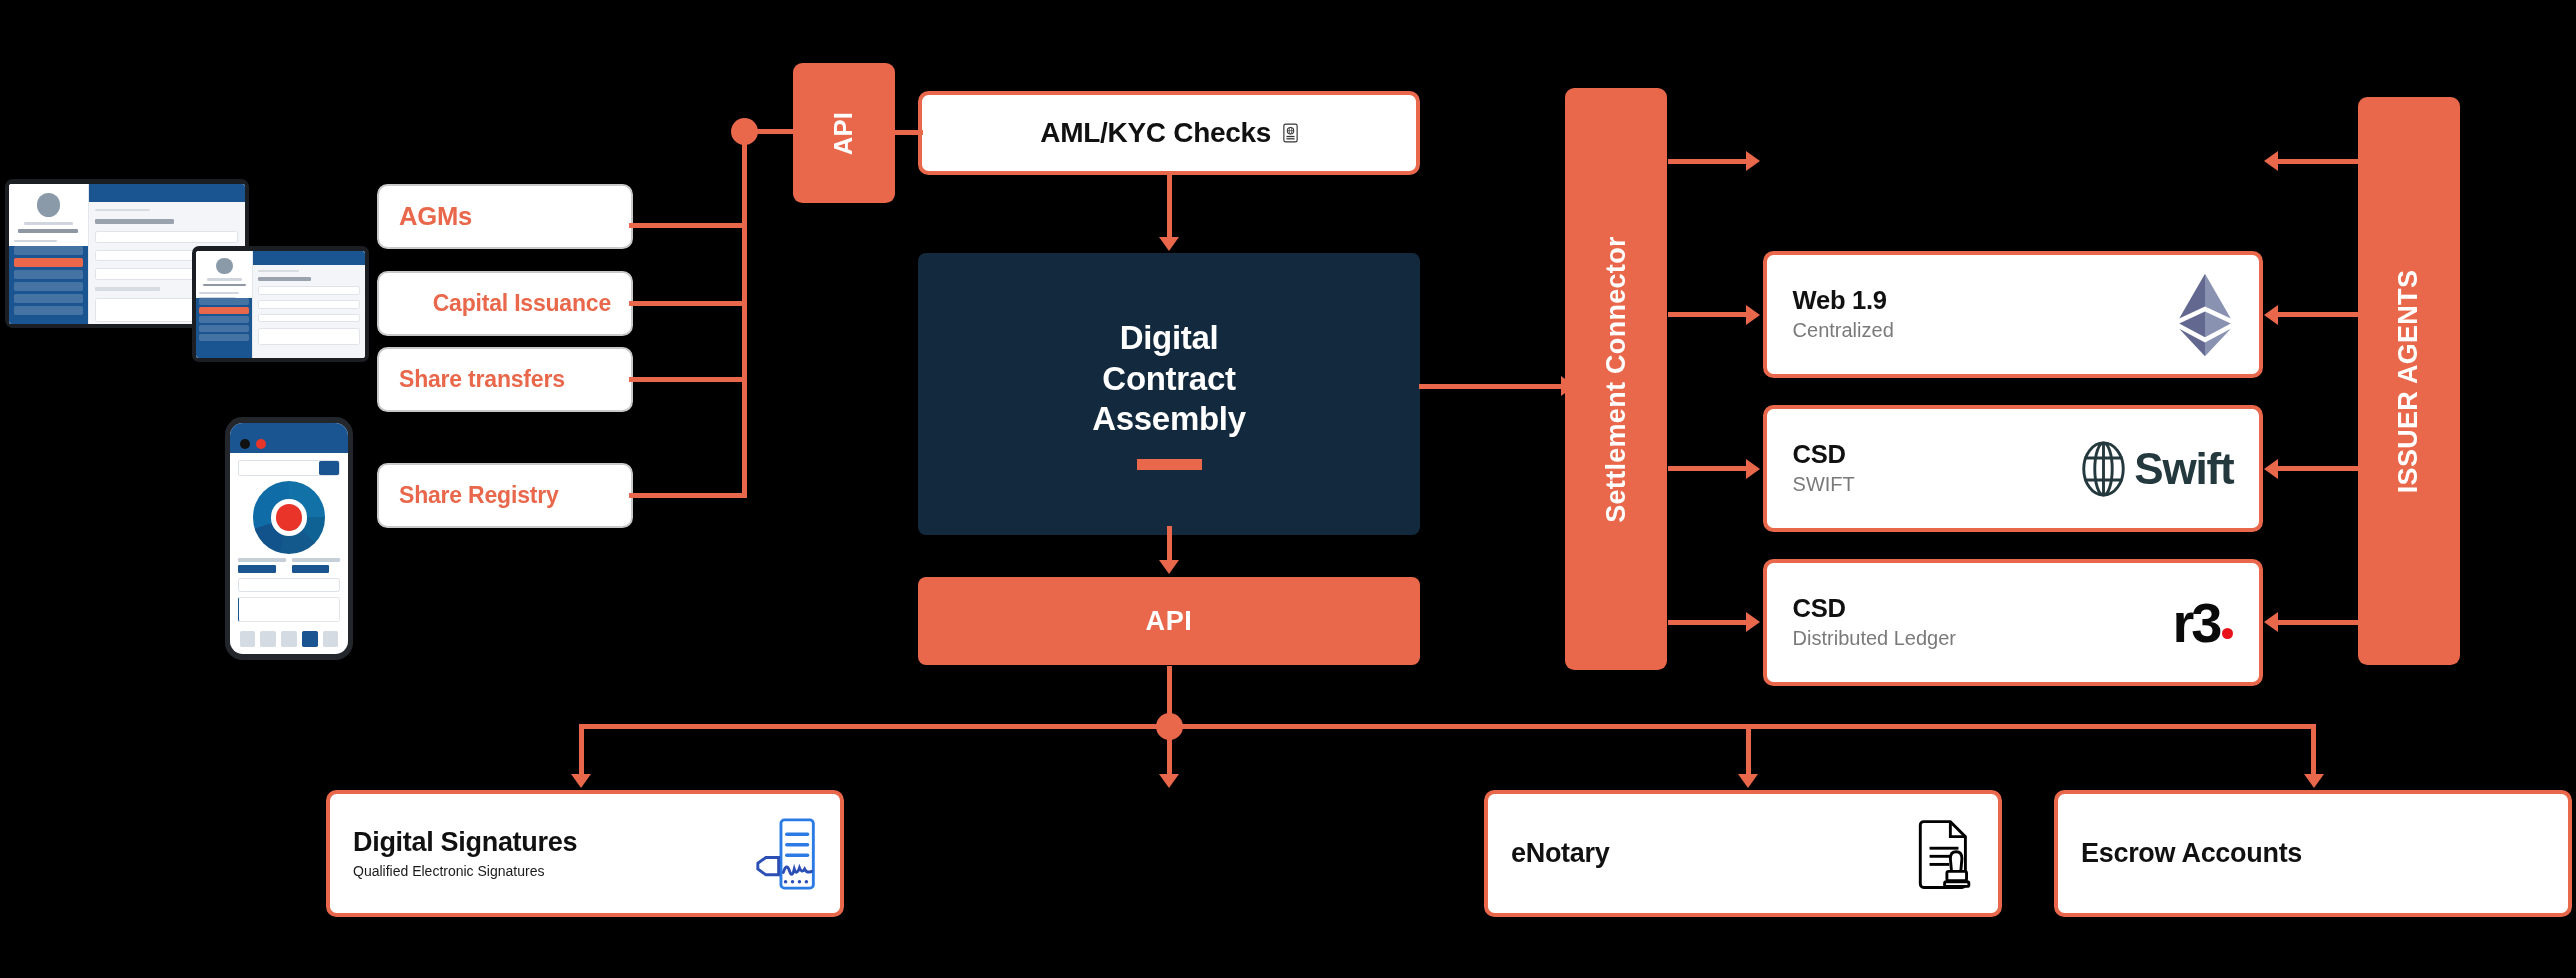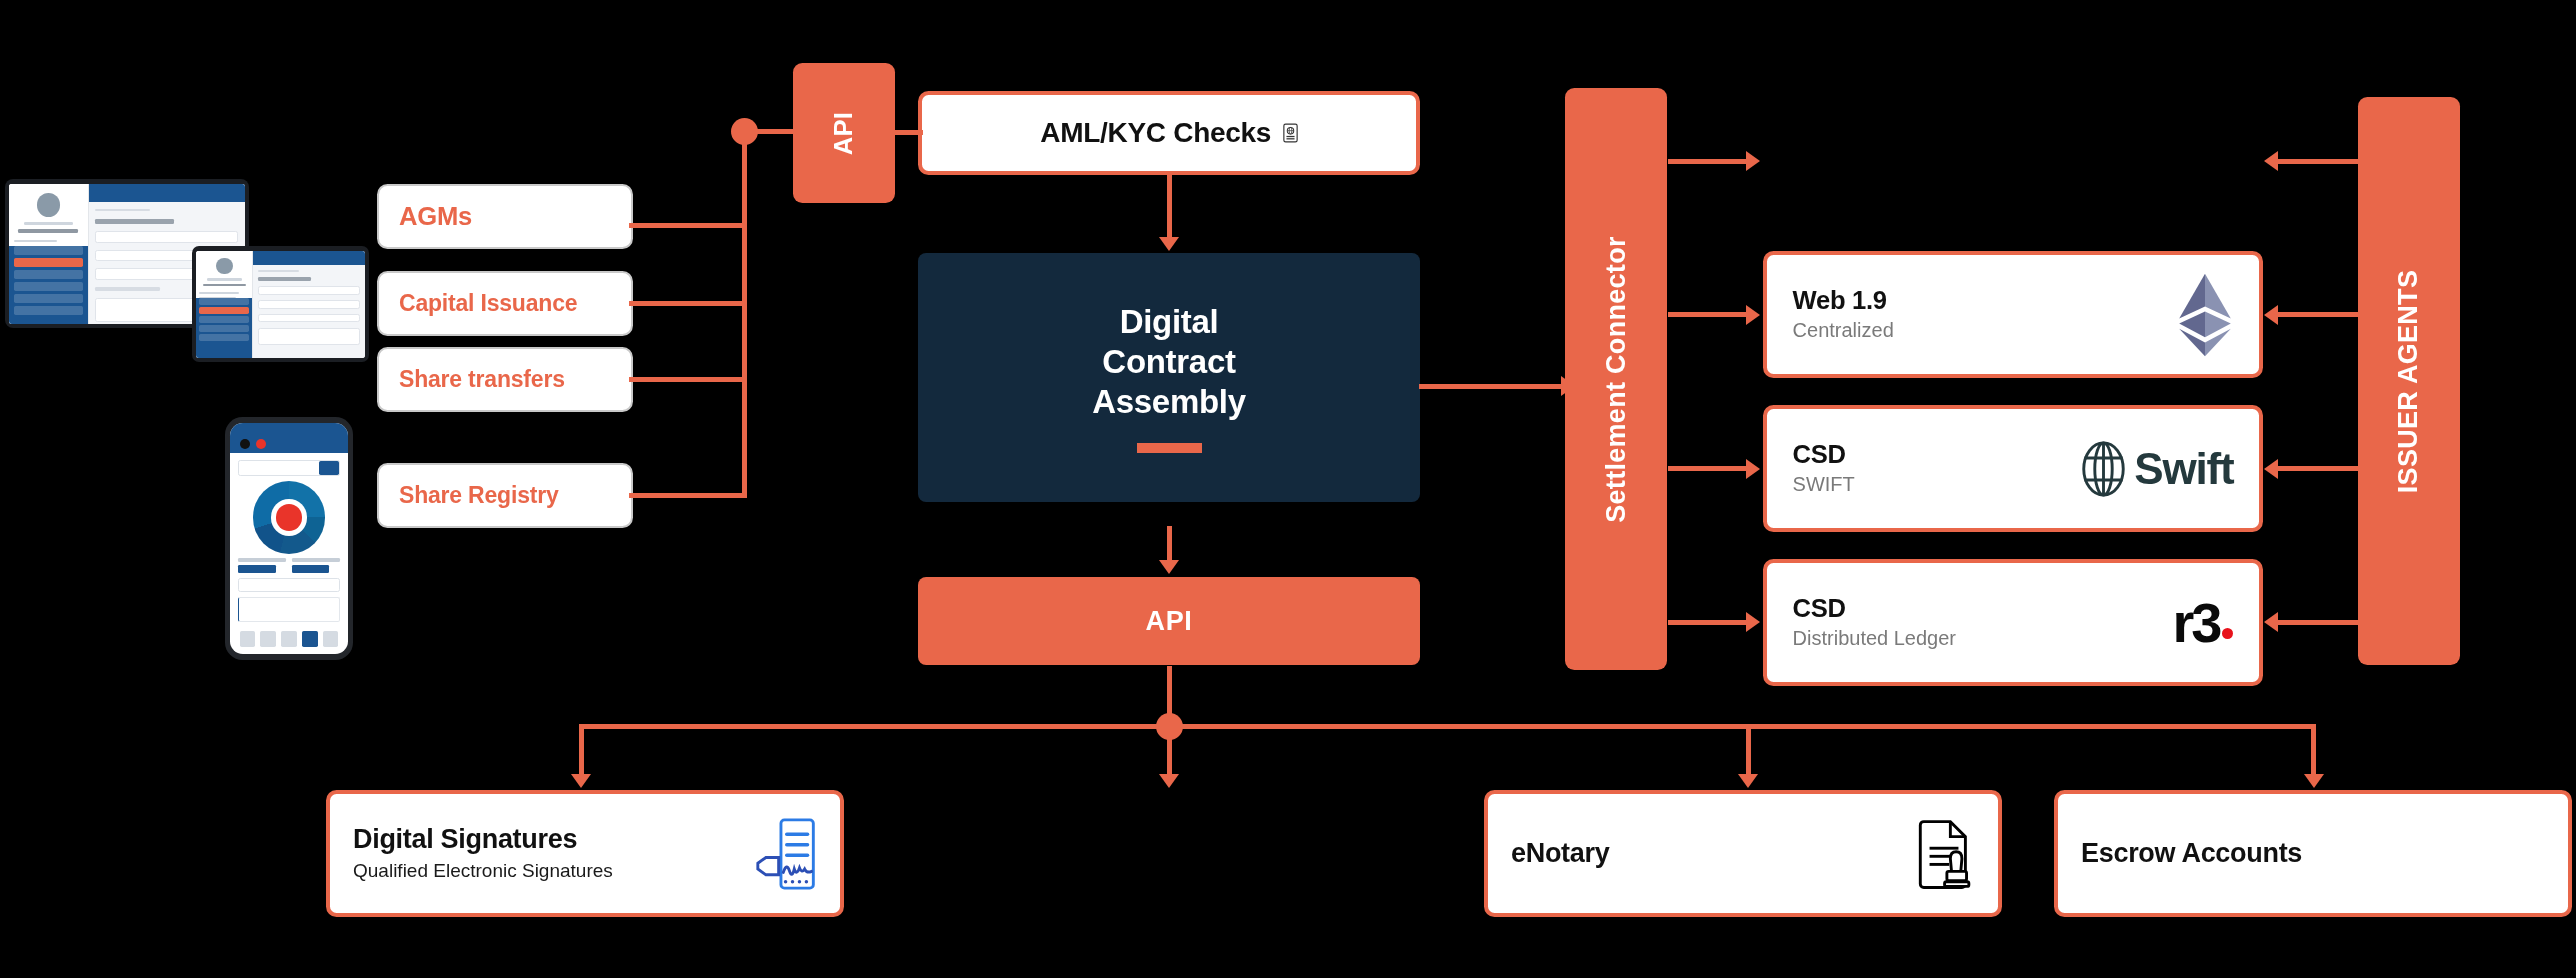--- a/index.html
+++ b/index.html
@@ -293,21 +293,21 @@
         </div>
       </div>
     </div>
   </div>
 
   <div class="card grey-outline" style="left:377px; top:184px; width:256px; height:65px; padding:0 20px;">
     <div class="title-or" style="font-size:25.6px;">AGMs</div>
   </div>
 
   <div class="card grey-outline" style="left:377px; top:271px; width:256px; height:65px; padding:0 20px;">
-    <div class="title-or" style="font-size:23px;">Capital Issuance</div>
+    <div class="title-or" style="font-size:23px;text-align:right;">Capital Issuance</div>
   </div>
 
   <div class="card grey-outline" style="left:377px; top:347px; width:256px; height:65px; padding:0 20px;">
     <div class="title-or" style="font-size:23px;">Share transfers</div>
   </div>
 
   <div class="card grey-outline" style="left:377px; top:463px; width:256px; height:65px; padding:0 20px;">
     <div class="title-or" style="font-size:23px;">Share Registry</div>
   </div>
 
@@ -335,21 +335,21 @@
         <rect x="6" y="26" width="14" height="2.2" fill="#333"></rect>
       </svg>
     </div>
   </div>
 
   <div class="ln" style="left:890px; top:130px; width:33px; height:4.7px;"></div>
 
   <div class="ln" style="left:1167px; top:175px; width:4.7px; height:69px;"></div>
   <div class="arrow-d" style="left:1159px; top:237px;"></div>
 
-  <div class="core" style="left:918px; top:253px; width:502px; height:249px;">
+  <div class="core" style="left:918px; top:253px; width:502px; height:282px;">
     <div class="core-title">Digital</div>
     <div class="core-title">Contract</div>
     <div class="core-title">Assembly</div>
     <div class="core-rule"></div>
   </div>
 
   <div class="ln" style="left:1419px; top:384px; width:145px; height:4.7px;"></div>
   <div class="arrow-r" style="left:1561px; top:376px;"></div>
 
   <div class="ln" style="left:1167px; top:526px; width:4.7px; height:44px;"></div>
@@ -448,21 +448,21 @@
 
   <div class="ln" style="left:1746px; top:729px; width:4.7px; height:54px;"></div>
   <div class="arrow-d" style="left:1738px; top:774px;"></div>
 
   <div class="ln" style="left:2311px; top:729px; width:4.7px; height:54px;"></div>
   <div class="arrow-d" style="left:2304px; top:774px;"></div>
 
   <div class="card orange-outline box-flex" style="left:326px; top:790px; width:518px; height:127px; padding:0 23px;">
     <div>
       <div class="title-blk" style="font-size:27px;margin-bottom:5.8px;">Digital Signatures</div>
-      <div style="font-size:19px;color:#1A1A1A;">Qualified Electronic Signatures</div>
+      <div style="font-size:14px;color:#1A1A1A;">Qualified Electronic Signatures</div>
     </div>
     <svg class="icon-svg" width="64" height="74" viewBox="0 0 110 128">
       <rect x="48" y="5" width="56" height="118" rx="6" fill="#fff" stroke="#2C7BE5" stroke-width="5"></rect>
       <line x1="58" y1="30" x2="94" y2="30" stroke="#2C7BE5" stroke-width="6" stroke-linecap="round"></line>
       <line x1="58" y1="48" x2="94" y2="48" stroke="#2C7BE5" stroke-width="6" stroke-linecap="round"></line>
       <line x1="58" y1="66" x2="94" y2="66" stroke="#2C7BE5" stroke-width="6" stroke-linecap="round"></line>
       <path d="M8 80 l14 -10 h22 v30 h-22 l-14 -10 z" fill="#fff" stroke="#2C4FB5" stroke-width="5"></path>
       <path d="M52 96 q6 -18 11 -2 q4 12 8 -4 q4 12 9 -2 q4 10 9 2 q4 8 12 4" fill="none" stroke="#2C4FB5" stroke-width="5" stroke-linecap="round"></path>
       <circle cx="56" cy="112" r="3" fill="#2C4FB5"></circle>
         <circle cx="68" cy="112" r="3" fill="#2C4FB5"></circle>

